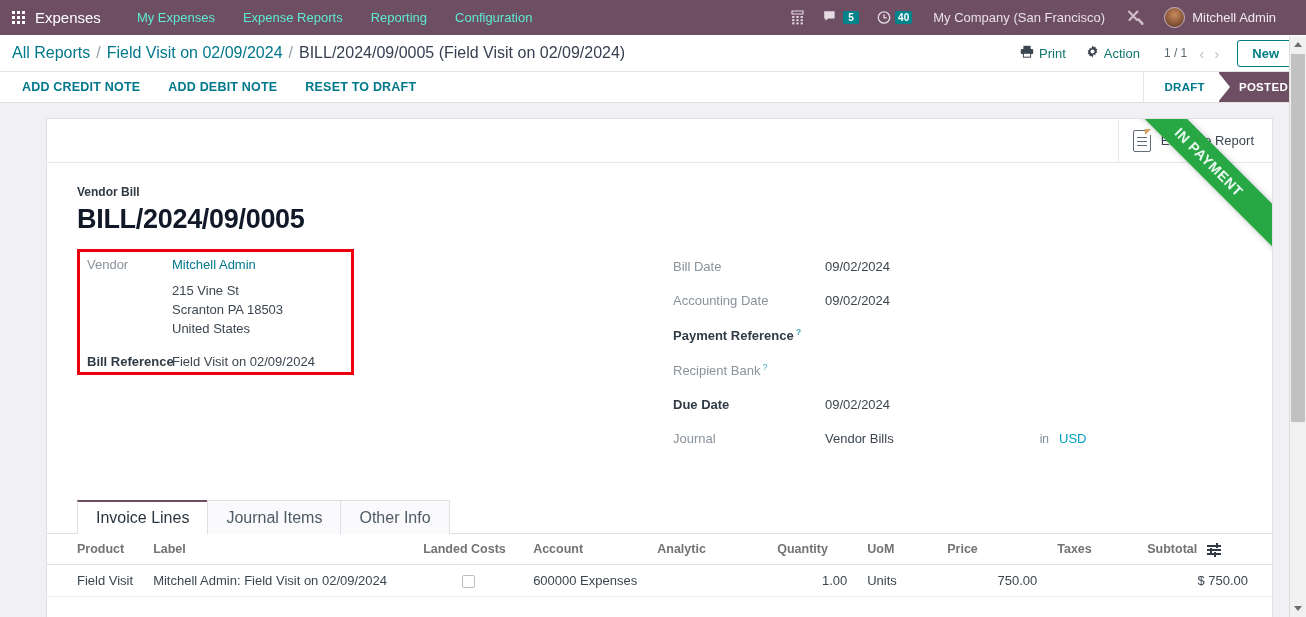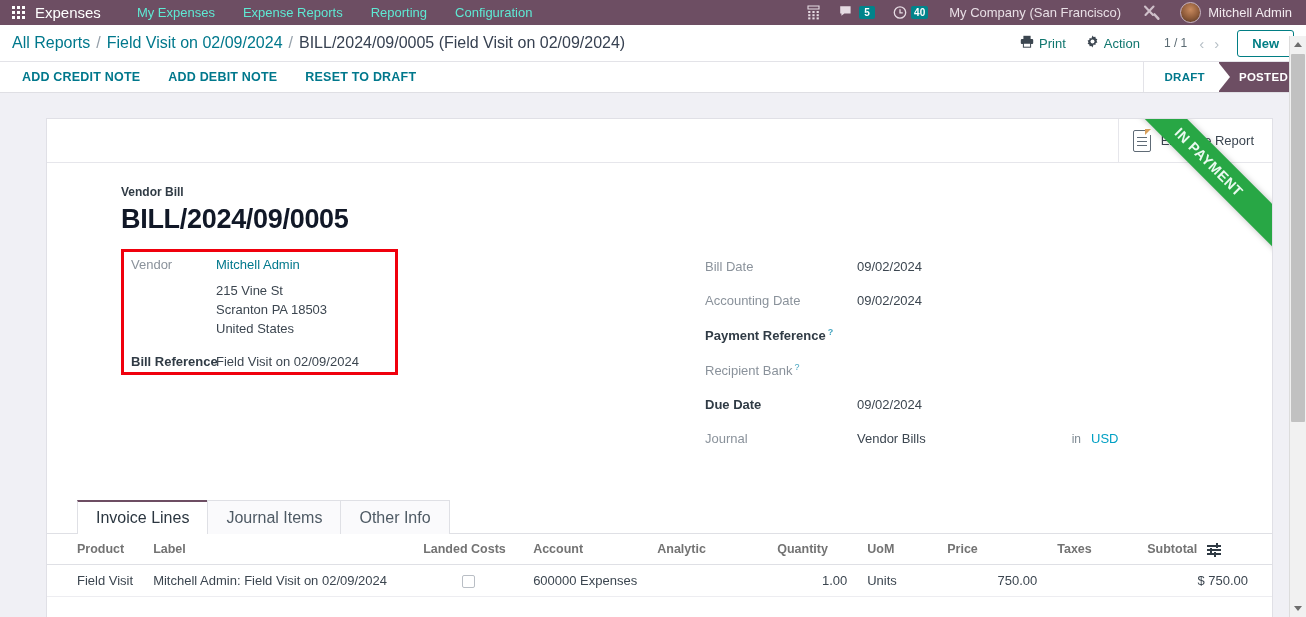--- a/index.html
+++ b/index.html
@@ -7,25 +7,25 @@
     margin: 0; padding: 0;
     width: 1306px; height: 617px;
     overflow: hidden;
     font-family: "Liberation Sans", sans-serif;
     background: #f0f0f5;
   }
   body { font-size: 13px; color: #374151; }
 
   
   .navbar {
-    height: 25px;
+    height: 35px;
     background: #6d4e63;
     display: flex;
     align-items: center;
-    padding: 0 10px 0 6px;
+    padding: 0 26px 0 6px;
     color: #ffffff;
     font-size: 13px;
     position: relative;
     z-index: 30;
   }
   .apps-grid {
     display: grid;
     grid-template-columns: repeat(3, 3px);
     grid-template-rows: repeat(3, 3px);
     gap: 2px;
@@ -298,37 +298,37 @@
     text-align: center;
     transform: rotate(45deg);
     font-size: 14px;
     font-weight: bold;
     letter-spacing: .6px;
     padding: 7px 0;
     z-index: 8;
     box-shadow: 0 0 6px rgba(0,0,0,.25);
   }
 
-  .sheet-body { padding: 22px 30px 0 30px; position: relative; z-index: 5; margin-left: 44px; }
+  .sheet-body { padding: 22px 30px 0 30px; position: relative; z-index: 5; }
   .form-kind {
     font-size: 12px;
     font-weight: bold;
     color: #303b45;
     margin-bottom: 6px;
   }
   .form-title {
     font-size: 27px;
     font-weight: bold;
     color: #111827;
     letter-spacing: -.3px;
     margin: 0 0 22px 0;
     line-height: 1.1;
   }
 
-  .form-columns { display: flex; gap: 4px; }
+  .form-columns { display: flex; gap: 16px; }
   .col-left { width: 580px; position: relative; padding-left: 10px; }
   .col-right { flex: 1; padding-top: 2px; }
 
   .redbox {
     position: absolute;
     left: 0; top: -8px;
     width: 277px; height: 126px;
     border: 3px solid #f0000d;
     pointer-events: none;
     z-index: 9;

